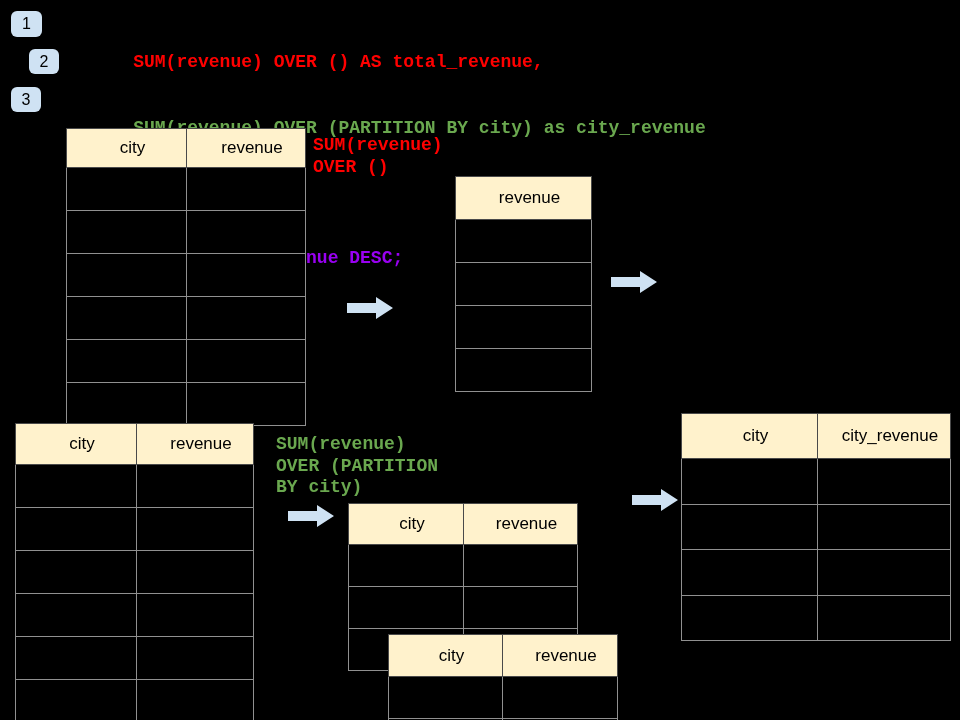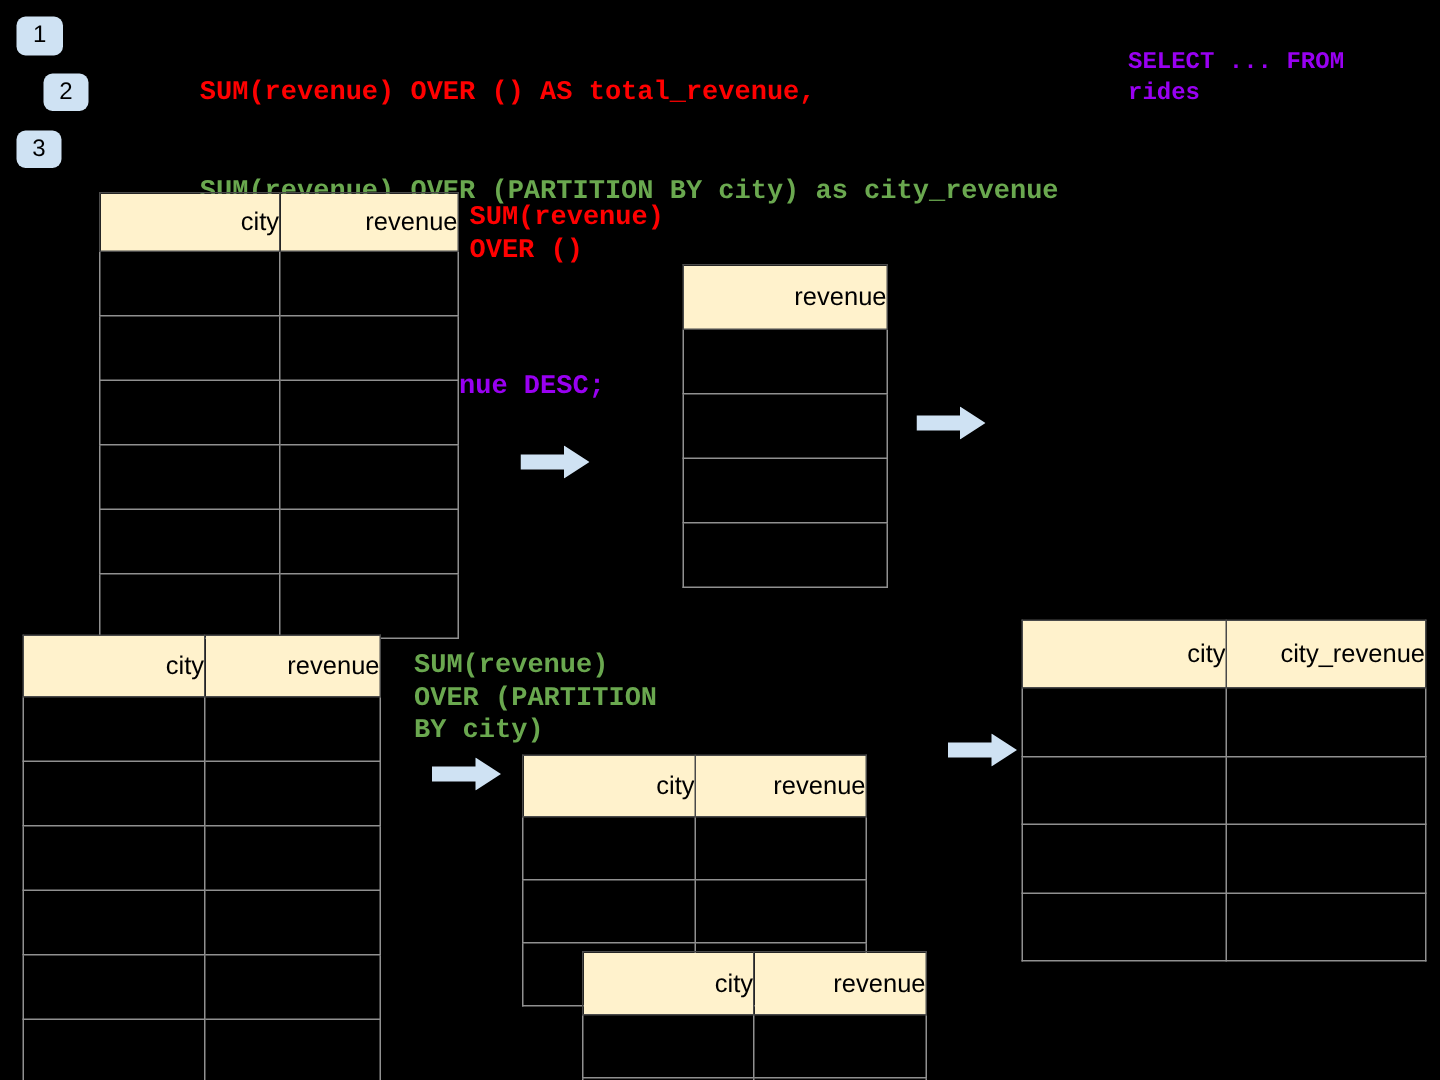--- a/index.html
+++ b/index.html
@@ -17,21 +17,21 @@
   
   .badge{position:absolute;background:var(--accent_blue);border-radius:6px;
          display:flex;align-items:center;justify-content:center;
          color:#000;font-size:16px;}
   .badge1{left:11px;top:11px;width:31px;height:26px;}
   .badge2{left:29px;top:49px;width:30px;height:25px;}
   .badge3{left:11px;top:87px;width:30px;height:25px;}
 
   
   table{position:absolute;border-collapse:collapse;table-layout:fixed;}
-  th{background:var(--header_bg);font-weight:normal;text-align:right;
+  th{background:var(--header_bg);font-weight:normal;text-align:center;
      padding:0 0 0 12px;font-size:17px;color:#000;border:1px solid #4a4a4a;
      vertical-align:middle;overflow:hidden;}
   td{border:1px solid #909090;background:#000;padding:0;}
 
   .tblA{left:66px;top:128px;}  .tblA th{height:38px;} .tblA td{height:42px;}
   .tblB{left:455px;top:176px;} .tblB th{height:42px;} .tblB td{height:42px;}
   .tblC{left:15px;top:423px;}  .tblC th{height:40px;} .tblC td{height:42px;}
   .tblD{left:348px;top:503px;} .tblD th{height:40px;} .tblD td{height:41px;}
   .tblE{left:388px;top:634px;} .tblE th{height:41px;} .tblE td{height:41px;}
   .tblF{left:681px;top:413px;} .tblF th{height:44px;} .tblF td{height:44.5px;}
@@ -54,22 +54,20 @@
   <div class="badge badge2">2</div>
   <div class="badge badge3">3</div>
 
   <div class="mono code">
     <div style="color: rgb(255, 0, 0);">    SUM(revenue) OVER () AS total_revenue,</div>
     <div style="color: rgb(106, 168, 79);">    SUM(revenue) OVER (PARTITION BY city) as city_revenue</div>
     <div style="color: rgb(153, 0, 242);">  FROM rides</div>
     <div style="color: rgb(153, 0, 242);">  ORDER by city_revenue DESC;</div>
   </div>
 
-  <div class="mono side-note" style="color: rgb(153, 0, 242);">SELECT ... FROM
-rides</div>
 
   <div class="mono label-total" style="color: rgb(255, 0, 0);">SUM(revenue)
 OVER ()</div>
   <div class="mono label-partition" style="color: rgb(106, 168, 79);">SUM(revenue)
 OVER (PARTITION
 BY city)</div>
 
   <table class="tblA">
     <colgroup>
         <col style="width:120px">

